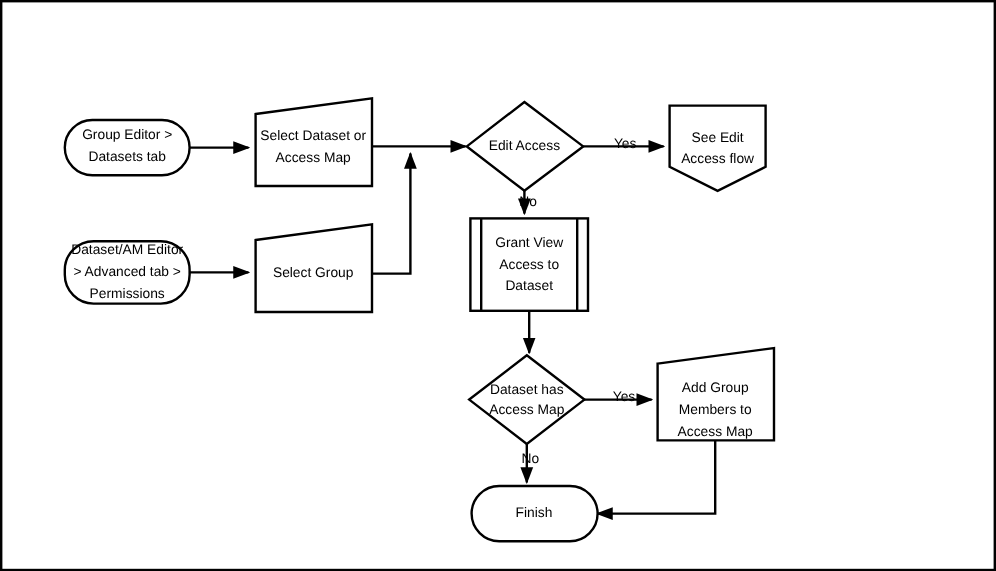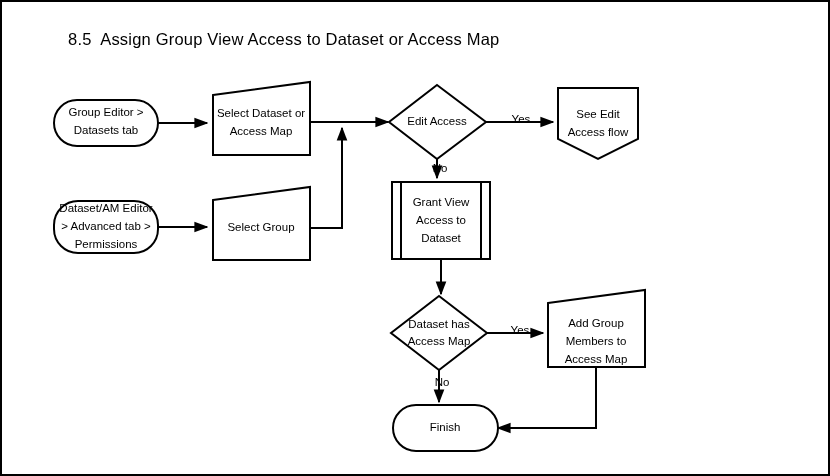--- a/index.html
+++ b/index.html
@@ -59,21 +59,20 @@
     fill: #000000;
     text-anchor: middle;
     dominant-baseline: middle;
   }
 </style>
 </head>
 <body>
 
 <div id="page">
 
-  <div id="diagram-title">8.5  Assign Group View Access to Dataset or Access Map</div>
 
   <svg id="flow" width="830" height="476" viewBox="0 0 830 476">
     <defs>
       <marker id="arrow" viewBox="0 0 10 10" refX="9" refY="5" markerWidth="7" markerHeight="7" orient="auto-start-reverse">
         <path d="M 0 1.2 L 10 5 L 0 8.8 z" fill="#000000"></path>
       </marker>
     </defs>
 
     <path class="conn" d="M 156 121 L 205 121" marker-end="url(#arrow)"></path>
 

